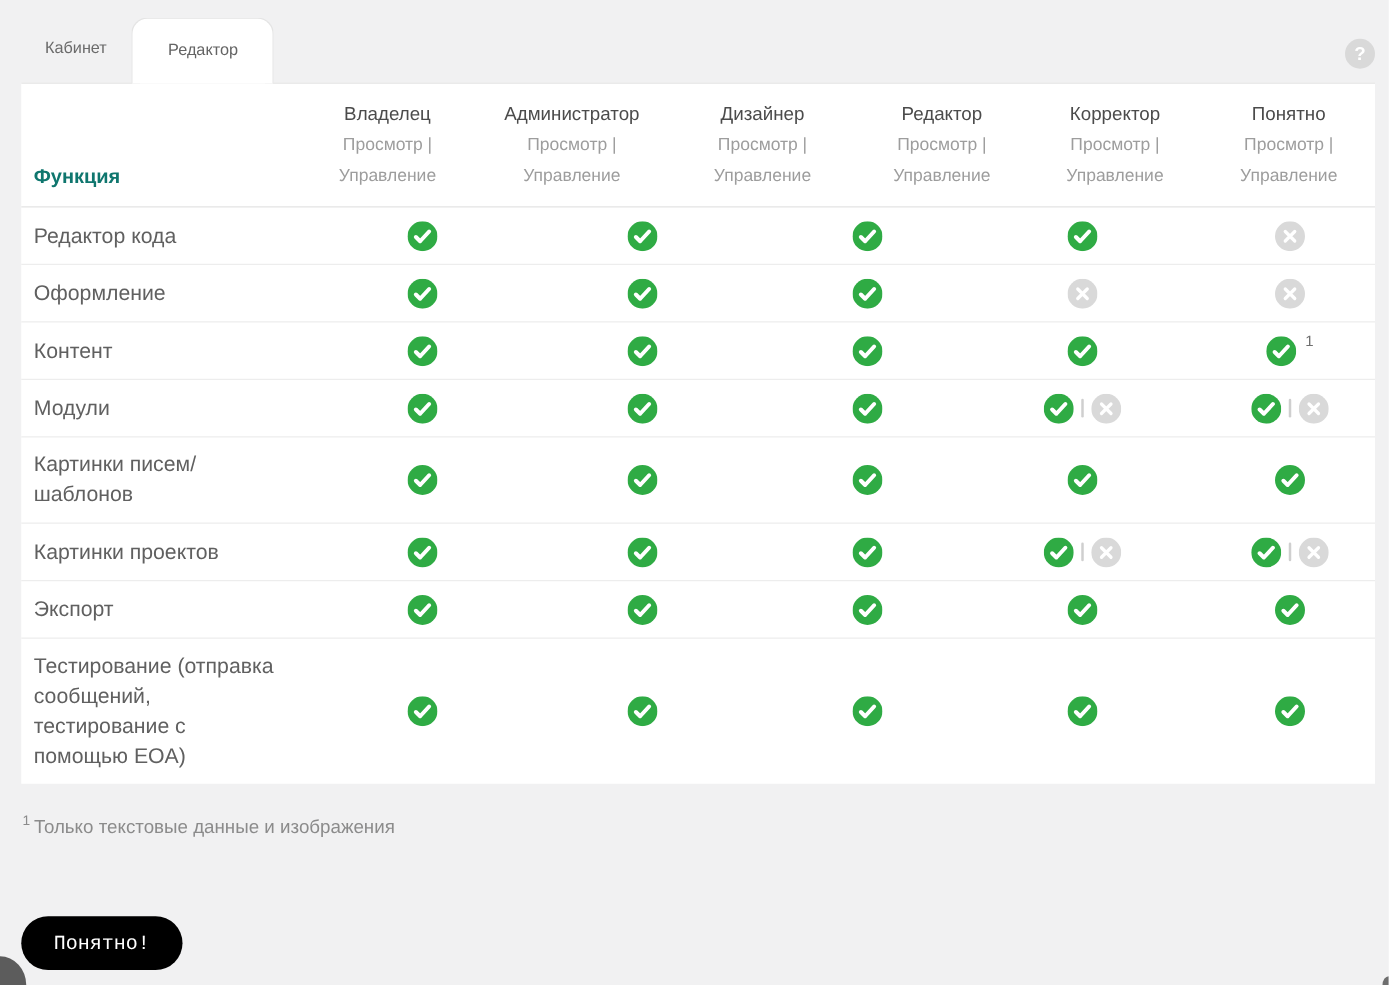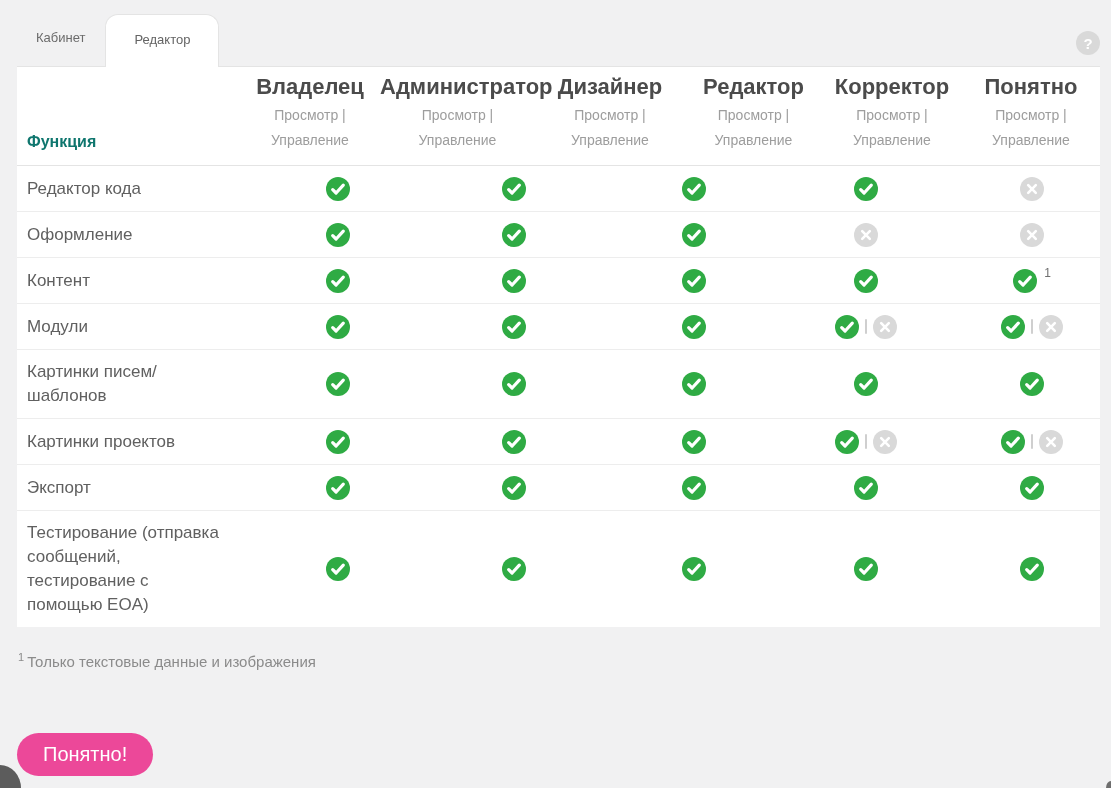--- a/index.html
+++ b/index.html
@@ -80,21 +80,21 @@
   }
   .thead { border-bottom:1px solid #e4e4e4; min-height:99px; align-items:end; }
   .func-head {
     font-size:16px;
     font-weight:bold;
     color:#0f766e;
     padding:0 0 14px 10px;
     align-self:end;
   }
   .role-head { text-align:center; padding-bottom:12px; }
-  .role-name { font-size:22px; font-weight:bold; color:#4b4b4b; line-height:1.45; }
+  .role-name { font-size:15px; font-weight:normal; color:#4b4b4b; line-height:1.45; }
   .role-sub  { font-size:14px; color:#9d9d9d; line-height:1.8; white-space:pre-line; }
   .row { border-bottom:1px solid #ededed; min-height:46px;gap:28px; }
   .row:last-child { border-bottom:none; }
   .row-label {
     font-size:17px;
     color:#606060;
     padding:10px 6px 10px 10px;
     line-height:24px;
     white-space:pre-line;
   }
@@ -125,24 +125,24 @@
   }
   .footnote sup { font-size:11px; margin-right:3px; }
   .gotit {
     position:absolute;
     left:17px;
     top:733px;
     height:43px;
     padding:0 26px;
     border:none;
     border-radius:22px;
-    background:#ec4899;
+    background:#000000;
     color:#ffffff;
-    font-size:20px;
-    font-family:Liberation Sans, sans-serif;
+    font-size:16px;
+    font-family:Liberation Mono, monospace;
     cursor:pointer;
   }
   .corner-bl {
     position:absolute;
     left:0; bottom:0;
     width:21px; height:23px;
     background:#5c5c5c;
     border-top-right-radius:100% 100%;
   }
   .corner-br {

